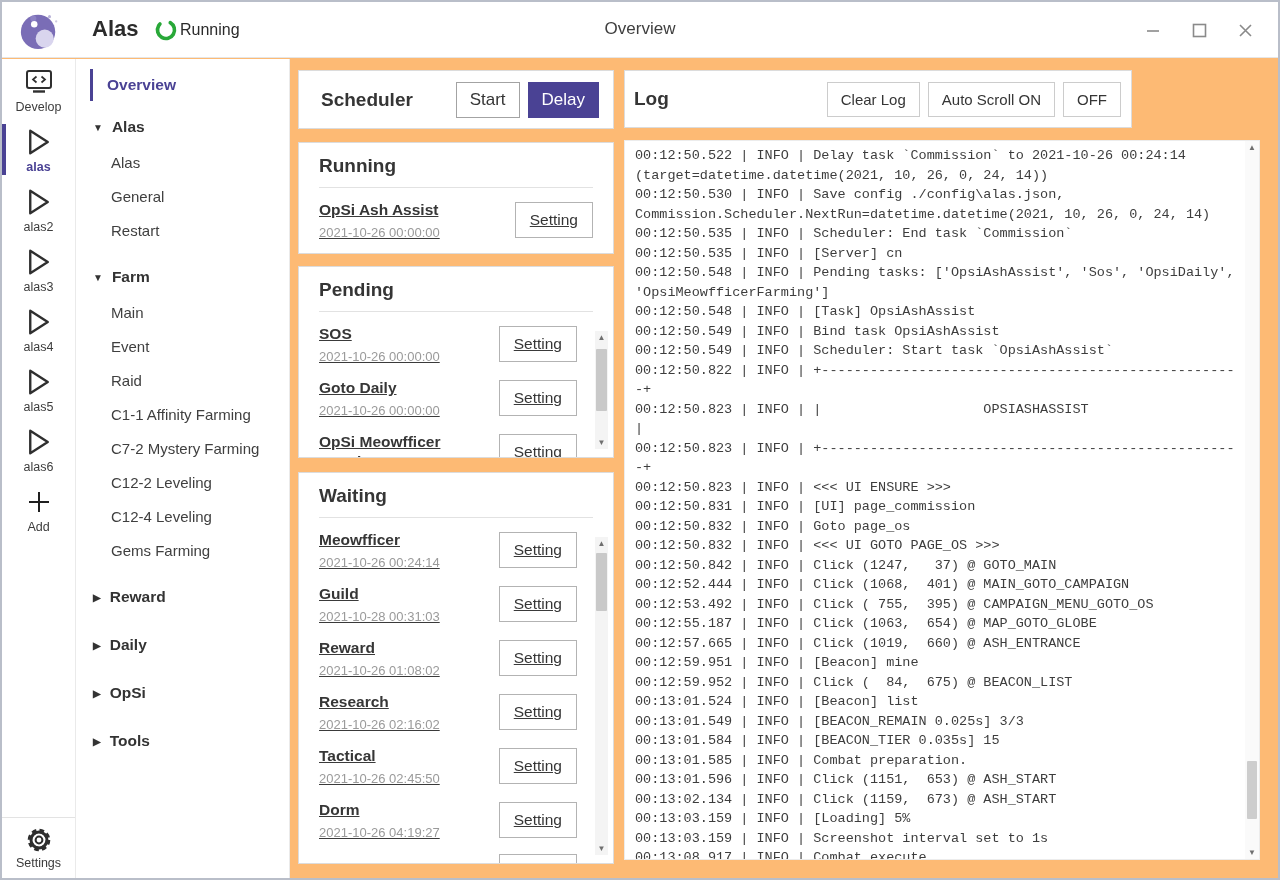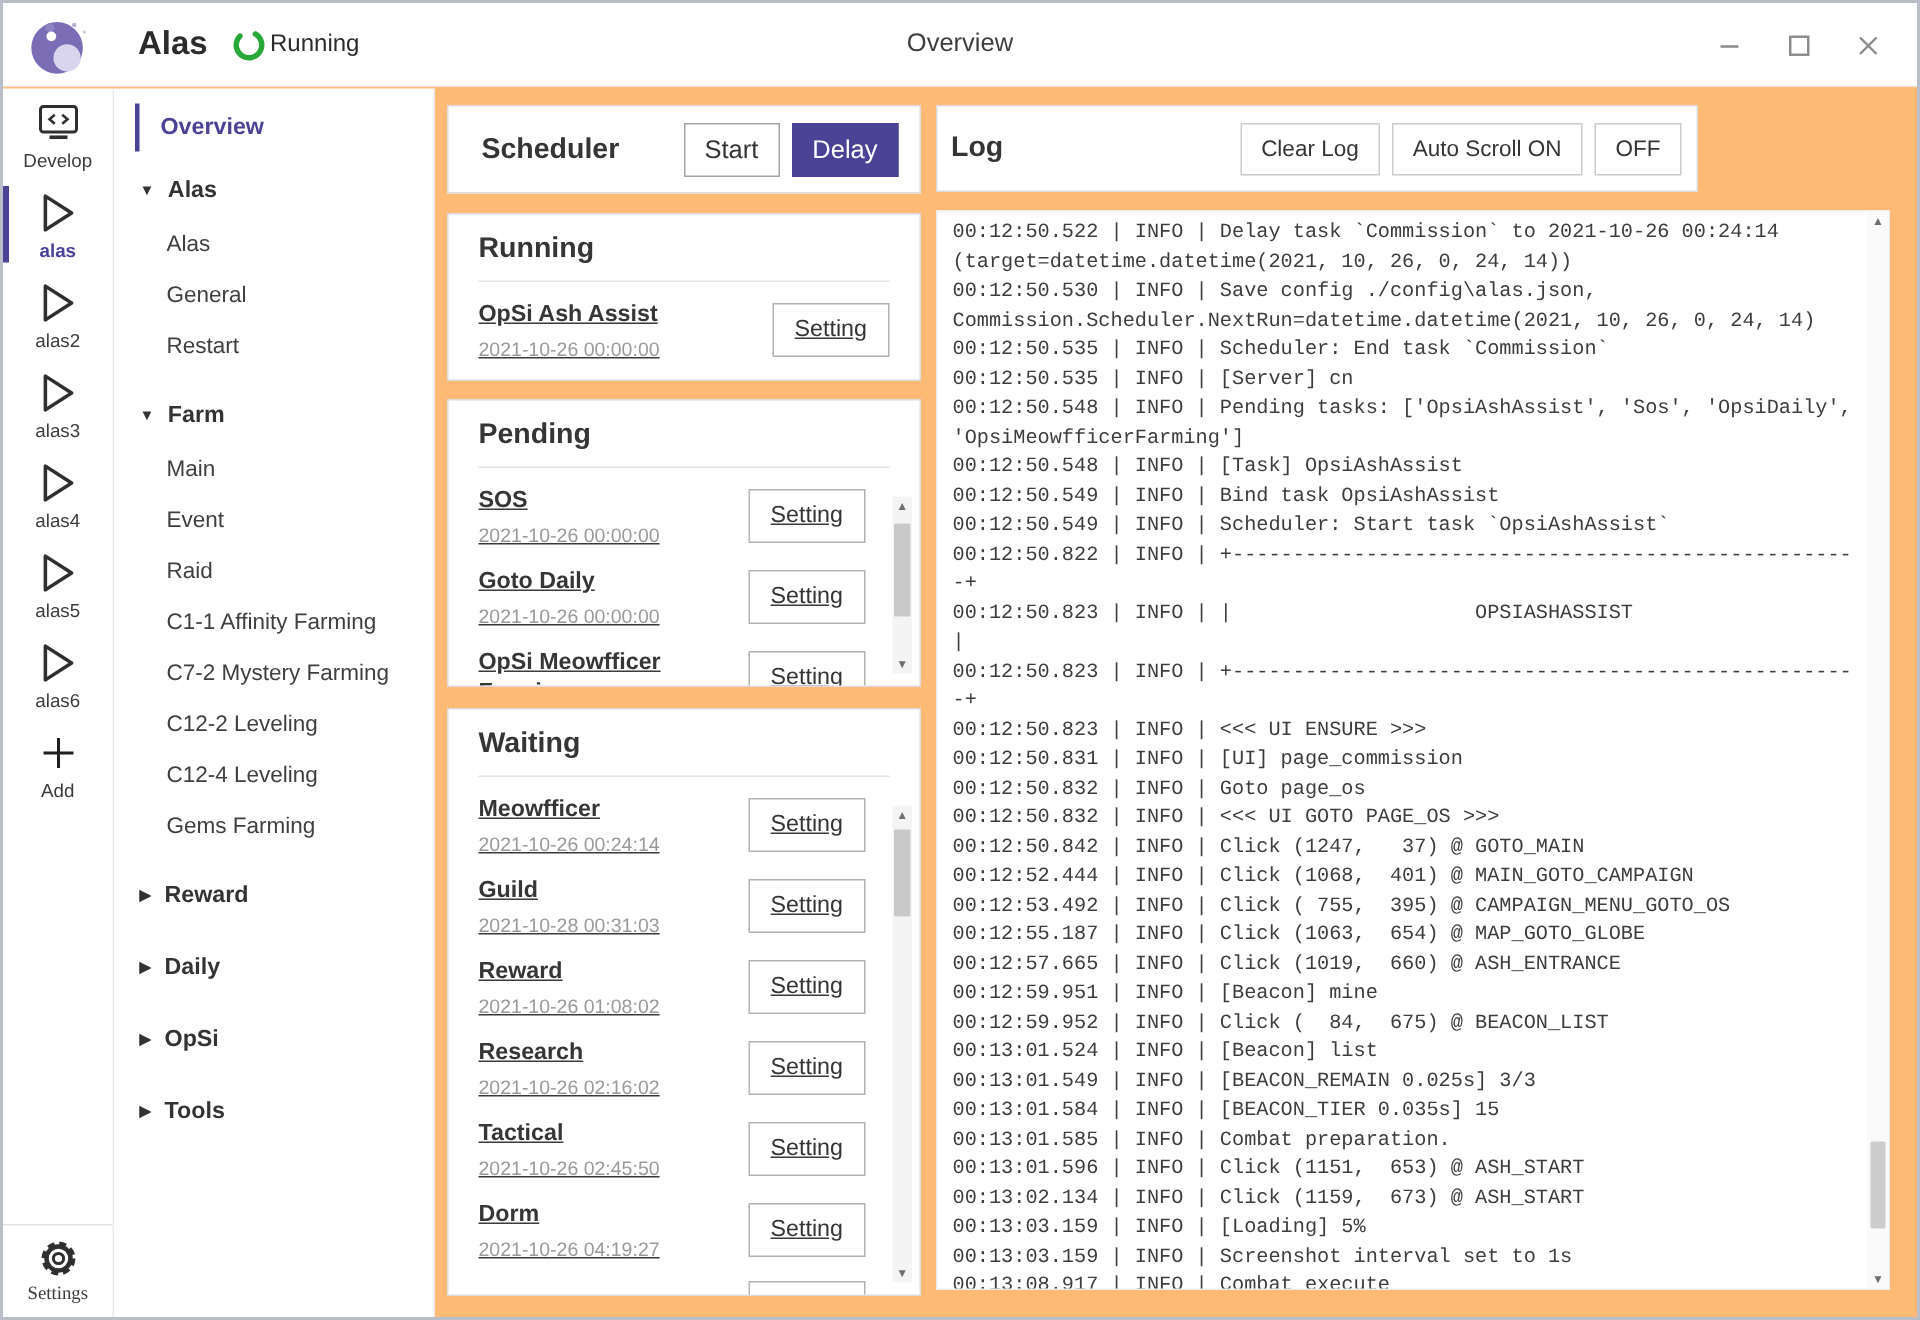--- a/index.html
+++ b/index.html
@@ -18,21 +18,21 @@
   .window-title { position:absolute; left:0; right:0; top:17px; text-align:center; font-size:17px; color:#3f3f3f; }
   .win-controls { position:absolute; right:10px; top:0; height:56px; display:flex; align-items:center; }
   .win-btn { width:46px; height:40px; display:flex; align-items:center; justify-content:center; cursor:default; }
   
   .rail { position:absolute; top:57px; left:0; width:74px; bottom:0; background:#fff; border-right:1px solid #eaeaea; }
   .rail-item { position:relative; height:59px; display:flex; flex-direction:column; align-items:center; justify-content:center; margin-top:1px; }
   .rail-item .ric { height:32px; display:flex; align-items:center; justify-content:center; }
   .rail-label { font-size:12.5px; color:#3c3c3c; margin-top:2px; }
   .rail-item.selected .rail-label { color:#4a4294; font-weight:bold; }
   .rail-item.selected::before { content:""; position:absolute; left:0; top:4px; bottom:4px; width:4px; background:#4a4294; }
-  .rail-settings { position:absolute; left:0; right:0; bottom:2px; border-top:1px solid #e3e3e3; padding:8px 0 6px 0; display:flex; flex-direction:column; align-items:center;font-family:Liberation Serif, serif; }
+  .rail-settings { position:absolute; left:0; right:0; bottom:2px; border-top:1px solid #e3e3e3; padding:8px 0 6px 0; display:flex; flex-direction:column; align-items:center; }
   
   .nav { position:absolute; top:57px; left:74px; width:214px; bottom:0; background:#fff; border-right:1px solid #eaeaea; padding-top:10px; overflow:hidden; }
   .nav-overview { height:32px; display:flex; align-items:center; margin-left:14px; border-left:3px solid #4a4294; padding-left:14px; font-size:15.5px; font-weight:bold; color:#4a4294; }
   .nav-hdr { height:36px; display:flex; align-items:center; padding-left:17px; font-size:15.5px; font-weight:600; color:#333; }
   .nav-hdr.first { margin-top:8px; }
   .nav-hdr.gap { margin-top:12px; }
   .nav-tri { font-size:10px; margin-right:9px; color:#333; }
   .nav-child { height:34px; display:flex; align-items:center; padding-left:35px; font-size:15px; color:#3f3f3f; }
   
   .card { position:absolute; background:#fff; border:1px solid #dcdcdc; }

